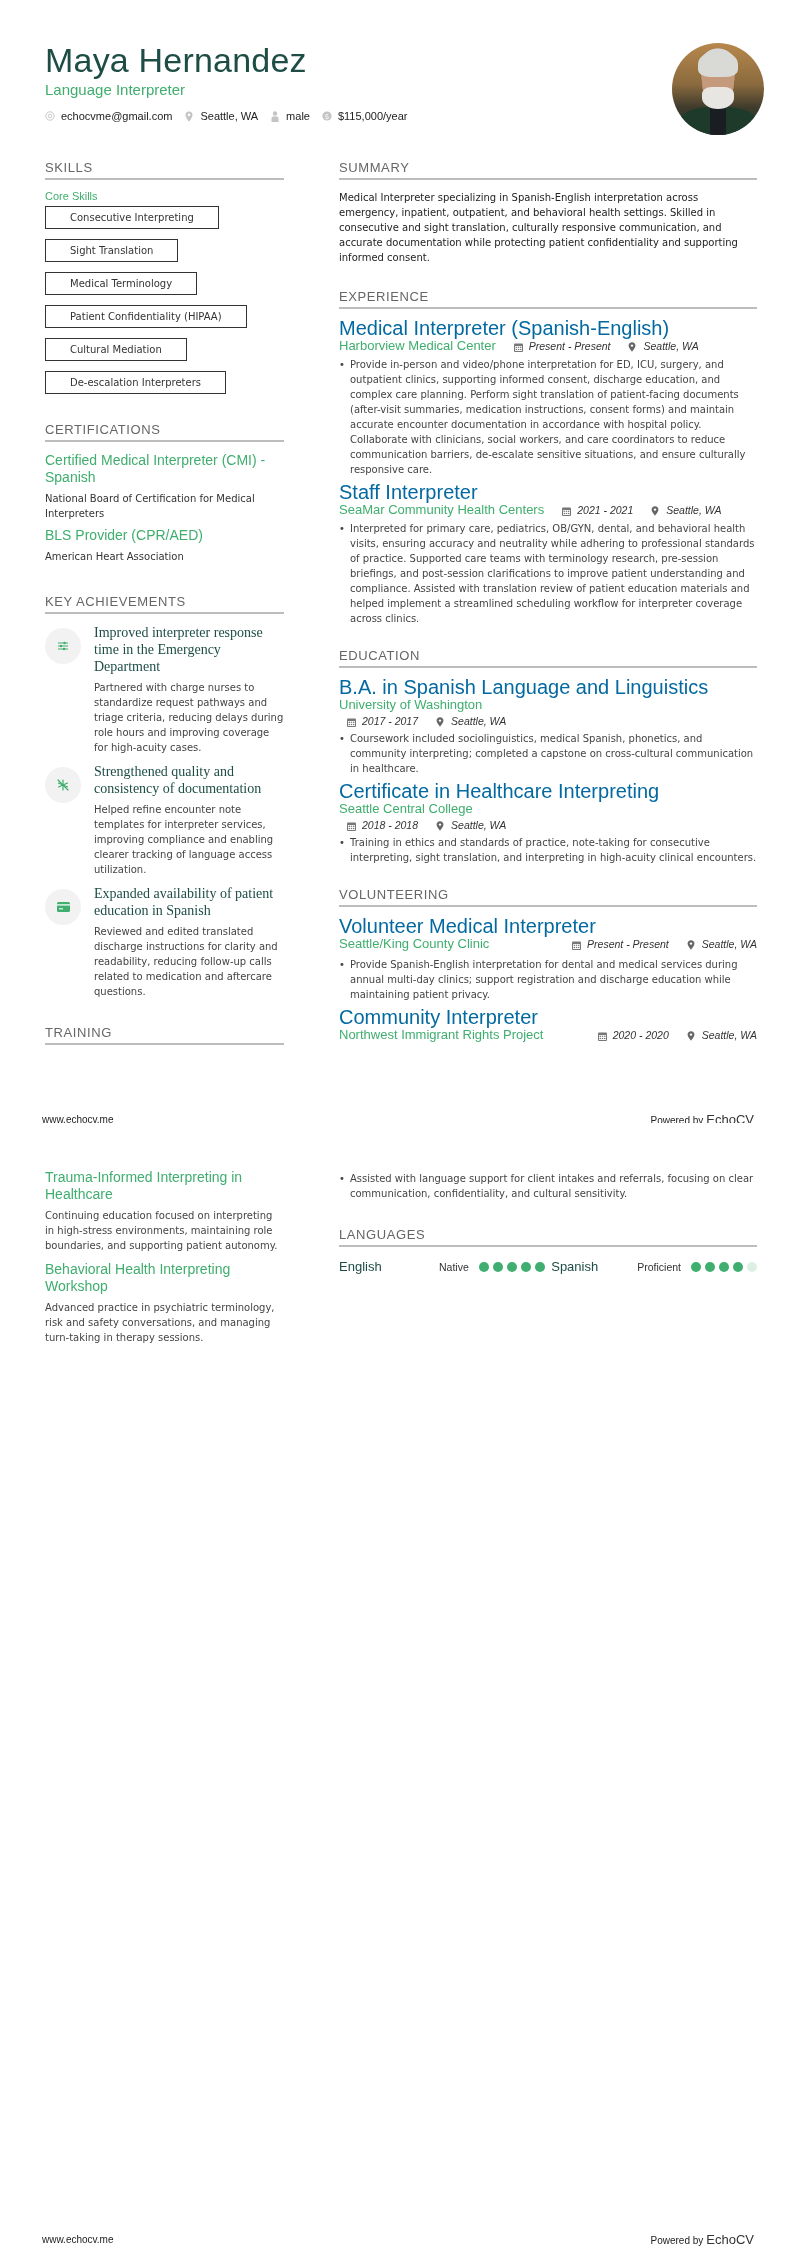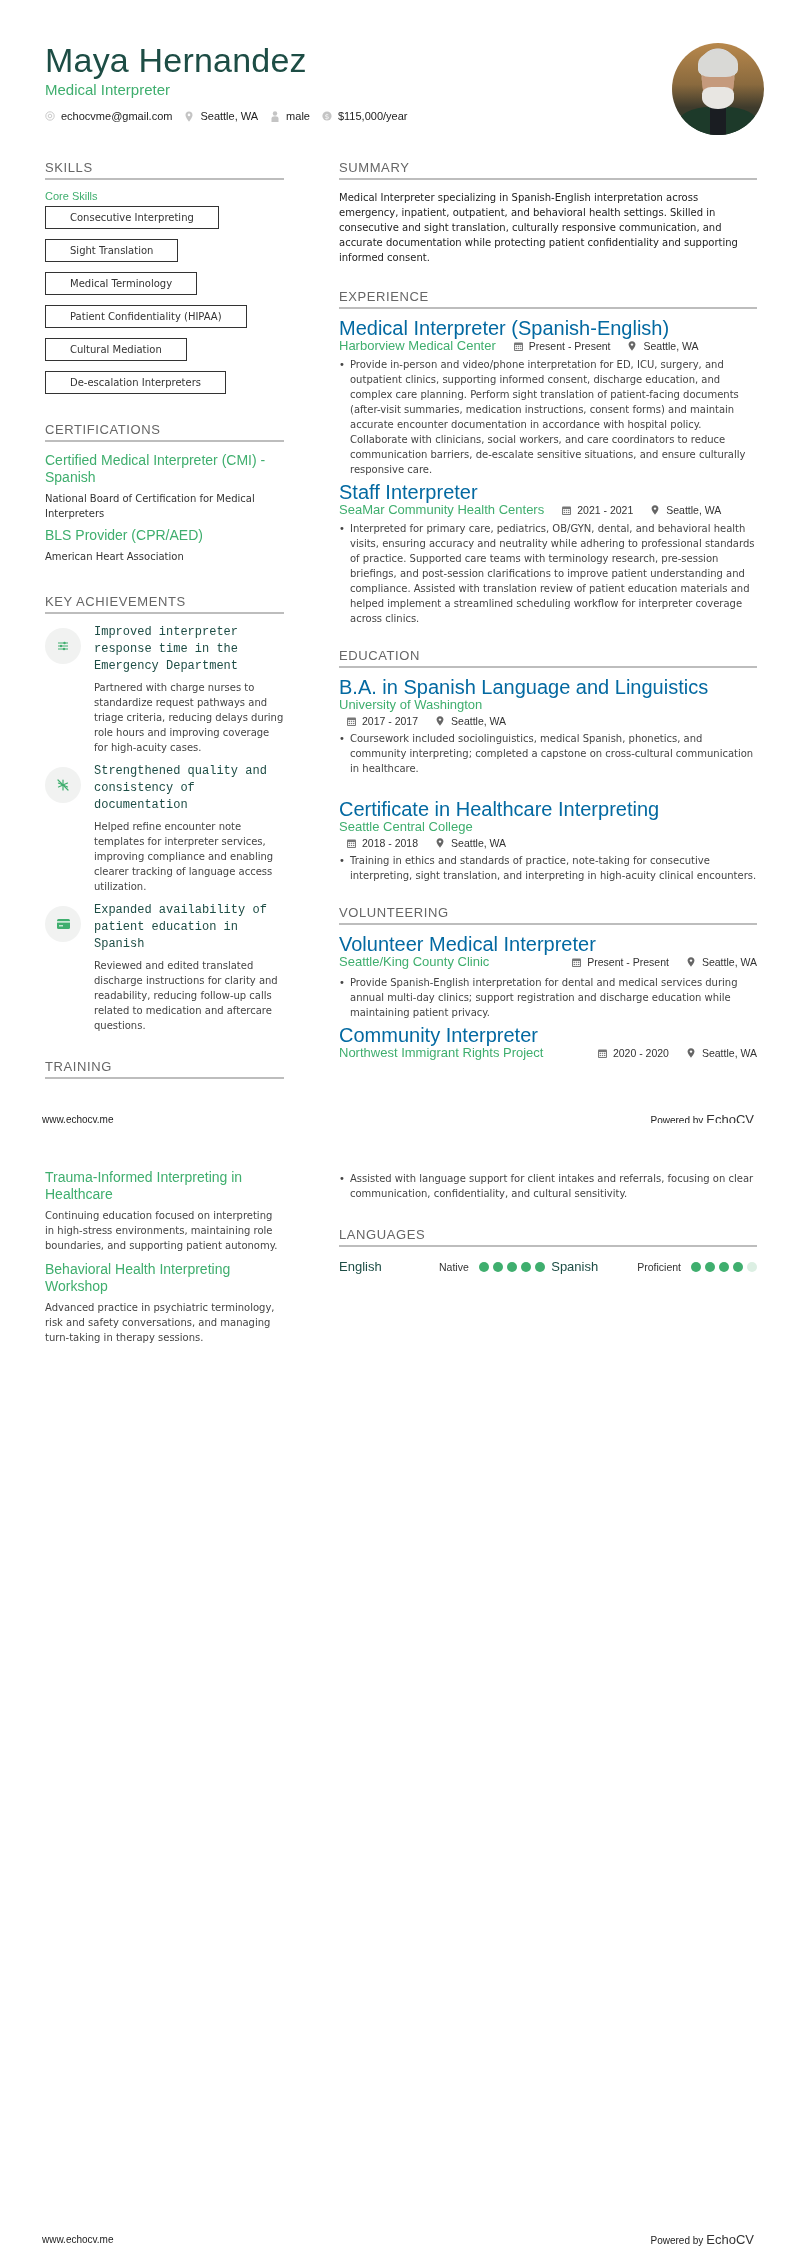--- a/index.html
+++ b/index.html
@@ -36,30 +36,30 @@
   .skills { margin-top: 4px; }
   .skill { display: inline-block; border: 1px solid #333; padding: 5px 24px; font-size: 10px; color: #333; margin-bottom: 10px; font-family: "DejaVu Sans", sans-serif; }
   .skill-row { display: block; }
 
   .cert-title { font-family: "Liberation Sans", sans-serif; font-size: 14px; color: #3fae6e; line-height: 17px; margin-top: 10px; }
   .cert-org { font-size: 10px; color: #333; line-height: 15px; margin-top: 5px; }
 
   .ach { display: flex; margin-top: 8px; }
   .ach-icon { width: 36px; height: 36px; border-radius: 50%; background: #f1f2f1; flex: 0 0 36px; display: flex; align-items: center; justify-content: center; color: #3fae6e; margin-top: 4px; }
   .ach-body { margin-left: 13px; flex: 1; }
-  .ach-title { font-family: Liberation Mono, monospace; font-size: 12px; color: #1d4d45; line-height: 17px; }
+  .ach-title { font-family: Liberation Serif, serif; font-size: 14px; color: #1d4d45; line-height: 17px; }
   .ach-desc { font-size: 10px; color: #444; line-height: 15px; margin-top: 5px; }
 
   .summary { font-size: 10px; color: #222; line-height: 15px; margin-top: 10px; }
 
   .job-title { font-family: Liberation Sans, sans-serif; font-size: 20px; color: #0369a1; line-height: 18px; margin-top: 10px; }
   .job-line { display: flex; align-items: center; margin-top: 1px; }
   .job-org { font-family: "Liberation Sans", sans-serif; font-size: 13px; color: #3fae6e; }
   .meta { display: flex; align-items: center; font-size: 10.5px; color: #333; font-family: "Liberation Sans", sans-serif; margin-left: 8px; }
-  .meta .m { display: inline-flex; align-items: center; margin-left: 18px; }
+  .meta .m { display: inline-flex; align-items: flex-end; margin-left: 18px; font-style: italic; }
   .meta .m:first-child { margin-left: 0; }
   .meta .ic { width: 9px; height: 10px; margin-right: 6px; color: #666; display:inline-flex; }
   .spacer { flex: 1; }
   .job-line .meta { margin-left: 18px; }
   .bullets { margin-top: 4px; }
   .bullet { display: flex; font-size: 10px; color: #444; line-height: 15px; }
   .bullet .dot { width: 11px; flex: 0 0 11px; }
 
   .edu-org { font-family: "Liberation Sans", sans-serif; font-size: 13px; color: #3fae6e; margin-top: 0; line-height: 17px; }
   .edu-meta { margin-top: 2px; }
@@ -77,21 +77,21 @@
   .train-title { font-family: "Liberation Sans", sans-serif; font-size: 14px; color: #3fae6e; line-height: 17px; margin-top: 8px; }
   .train-desc { font-size: 10px; color: #444; line-height: 15px; margin-top: 5px; }
 </style>
 </head>
 <body>
 
 <div class="page page1">
 
   <div class="header">
     <div class="name">Maya Hernandez</div>
-    <div class="role">Medical Interpreter</div>
+    <div class="role">Language Interpreter</div>
     <div class="contacts">
       <div class="contact">
         <span class="ic">
           <svg width="10" height="10" viewBox="0 0 10 10">
               <circle cx="5" cy="5" r="4.2" fill="none" stroke="#c4c4c4" stroke-width="0.9"></circle>
               <circle cx="5" cy="5" r="1.8" fill="none" stroke="#c4c4c4" stroke-width="0.9"></circle>
             </svg>
         </span>
         <span>echocvme@gmail.com</span>
       </div>
@@ -346,21 +346,21 @@
         </div>
         <div class="bullets">
           <div class="bullet">
               <span class="dot">•</span>
               <span>Coursework included sociolinguistics, medical Spanish, phonetics, and community interpreting; completed a capstone on cross-cultural communication in healthcare.</span>
             </div>
         </div>
       </div>
 
       <div>
-        <div class="job-title" style="margin-top:24px;">Certificate in Healthcare Interpreting</div>
+        <div class="job-title" style="margin-top:6px;">Certificate in Healthcare Interpreting</div>
         <div class="edu-org">Seattle Central College</div>
         <div class="meta edu-meta">
           <span class="m">
               <span class="ic">
                 <svg width="9" height="10" viewBox="0 0 9 10">
                   <rect x="0" y="1.5" width="9" height="8.5" rx="1" fill="#777"></rect>
                   <rect x="1" y="4" width="7" height="5" fill="#fff"></rect>
                   <g fill="#777">
                     <rect x="1.6" y="4.7" width="1.4" height="1.2"></rect>
                     <rect x="3.8" y="4.7" width="1.4" height="1.2"></rect>

